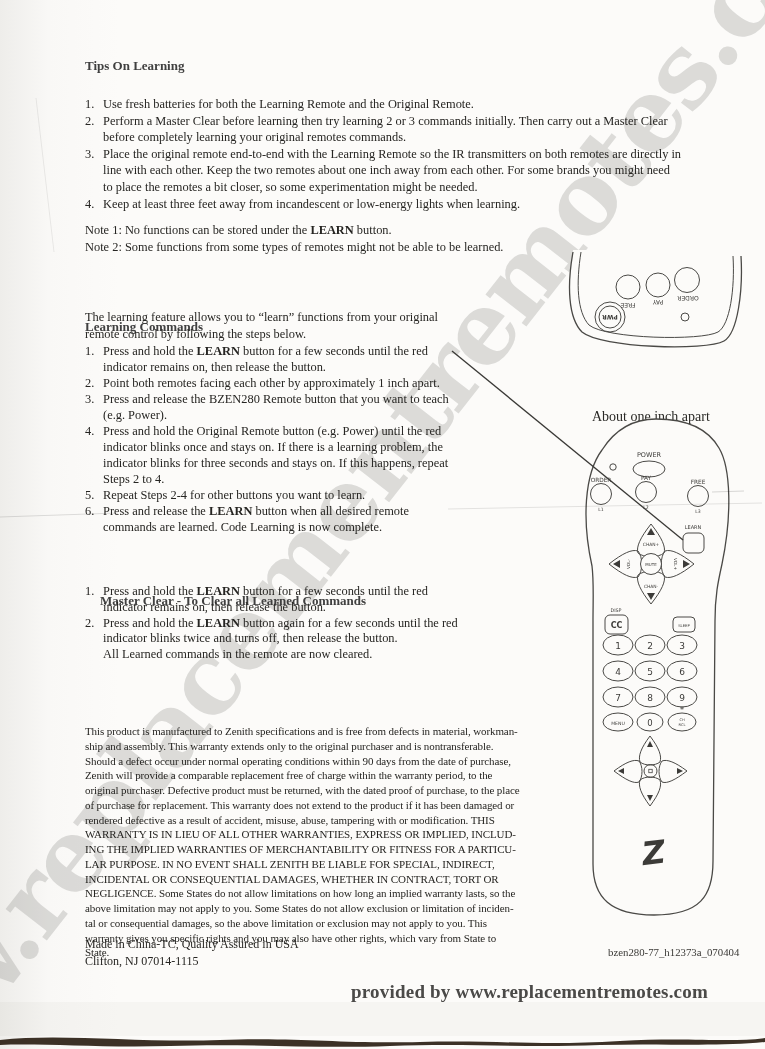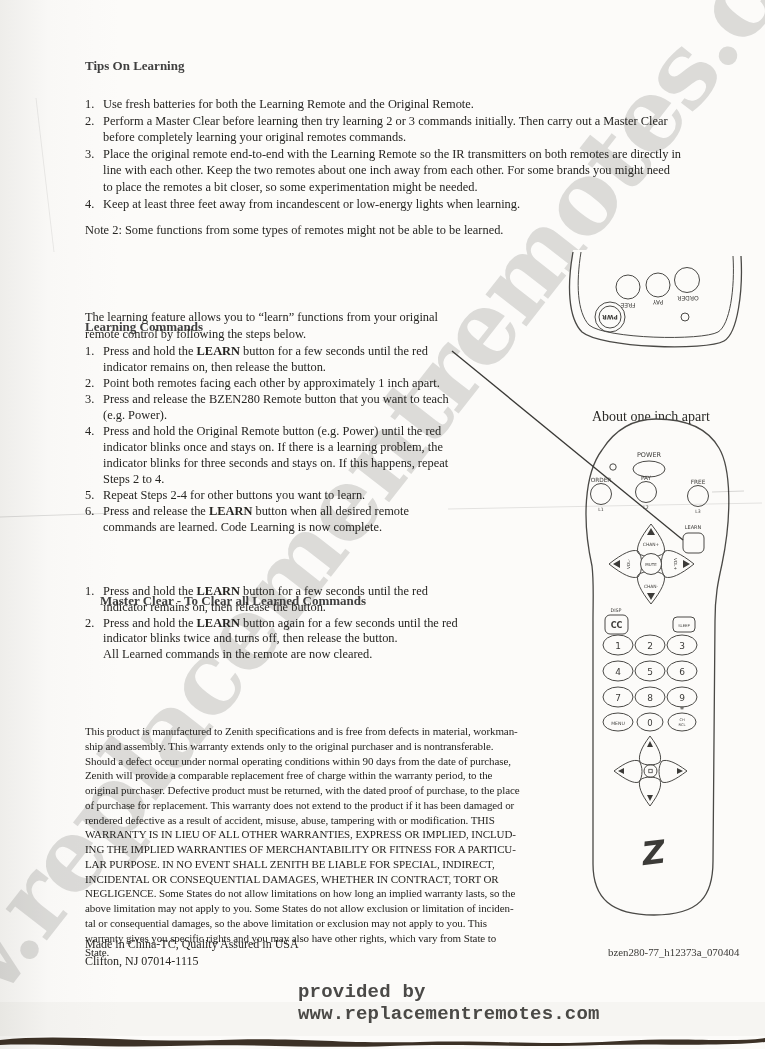--- a/index.html
+++ b/index.html
@@ -30,22 +30,22 @@
   .notes{left:85px;top:222px;width:600px;line-height:17px;}
   .heading-tips{left:85px;top:58px;}
   .heading-learning{left:85px;top:275px;margin-top:44px;}
   .heading-master{left:100px;top:549px;margin-top:44px;}
   .intro{left:85px;top:309px;width:460px;line-height:16.8px;}
   .steps{left:85px;top:343px;width:460px;line-height:16.0px;}
   .master-steps{left:85px;top:584px;width:470px;line-height:15.8px;}
   .warranty{left:85px;top:692px;width:585px;font-size:11px;line-height:14.75px;letter-spacing:-0.1px;margin-top:32px;}
   .madein{left:85px;top:936px;font-size:12px;line-height:17px;}
   .doccode{left:608px;top:946px;font-size:10.8px;color:#3a3936;}
-  .provided{left:298px;top:981px;width:410px;text-align:left;
-    font-family:Liberation Mono, monospace;font-weight:bold;
+  .provided{left:298px;top:981px;width:410px;text-align:right;
+    font-family:Liberation Serif, serif;font-weight:bold;
     font-size:19px;color:#4b4a48;letter-spacing:0.2px;}
   .caption{left:592px;top:409px;font-size:14px;color:#2a2926;}
   svg text{font-family:"DejaVu Sans",sans-serif;fill:#3c3b38;}
   .overlay{position:absolute;left:0;top:0;z-index:3;pointer-events:none;}
   .remote{position:absolute;z-index:2;}
 </style>
 </head>
 <body>
 
 <div class="watermark">www.replacementremotes.com</div>
@@ -58,20 +58,21 @@
     <li><span>Use fresh batteries for both the Learning Remote and the Original Remote.</span></li>
     <li><span>Perform a Master Clear before learning then try learning 2 or 3 commands initially. Then carry out a Master Clear
 before completely learning your original remotes commands.</span></li>
     <li><span>Place the original remote end-to-end with the Learning Remote so the IR transmitters on both remotes are directly in
 line with each other. Keep the two remotes about one inch away from each other. For some brands you might need
 to place the remotes a bit closer, so some experimentation might be needed.</span></li>
     <li><span>Keep at least three feet away from incandescent or low-energy lights when learning.</span></li>
   </ol>
 
   <div class="abs notes bodytext">
+    <div><span>Note 1: No functions can be stored under the </span><b>LEARN</b><span> button.</span></div>
     <div><span>Note 2: Some functions from some types of remotes might not be able to be learned.</span><b></b><span></span></div>
   </div>
 
   <h2 class="abs heading-learning">Learning Commands</h2>
 
   <div class="abs intro bodytext preline">The learning feature allows you to “learn” functions from your original
 remote control by following the steps below.</div>
 
   <ol class="doc abs steps bodytext">
     <li><span>Press and hold the </span><b>LEARN</b><span> button for a few seconds until the red

